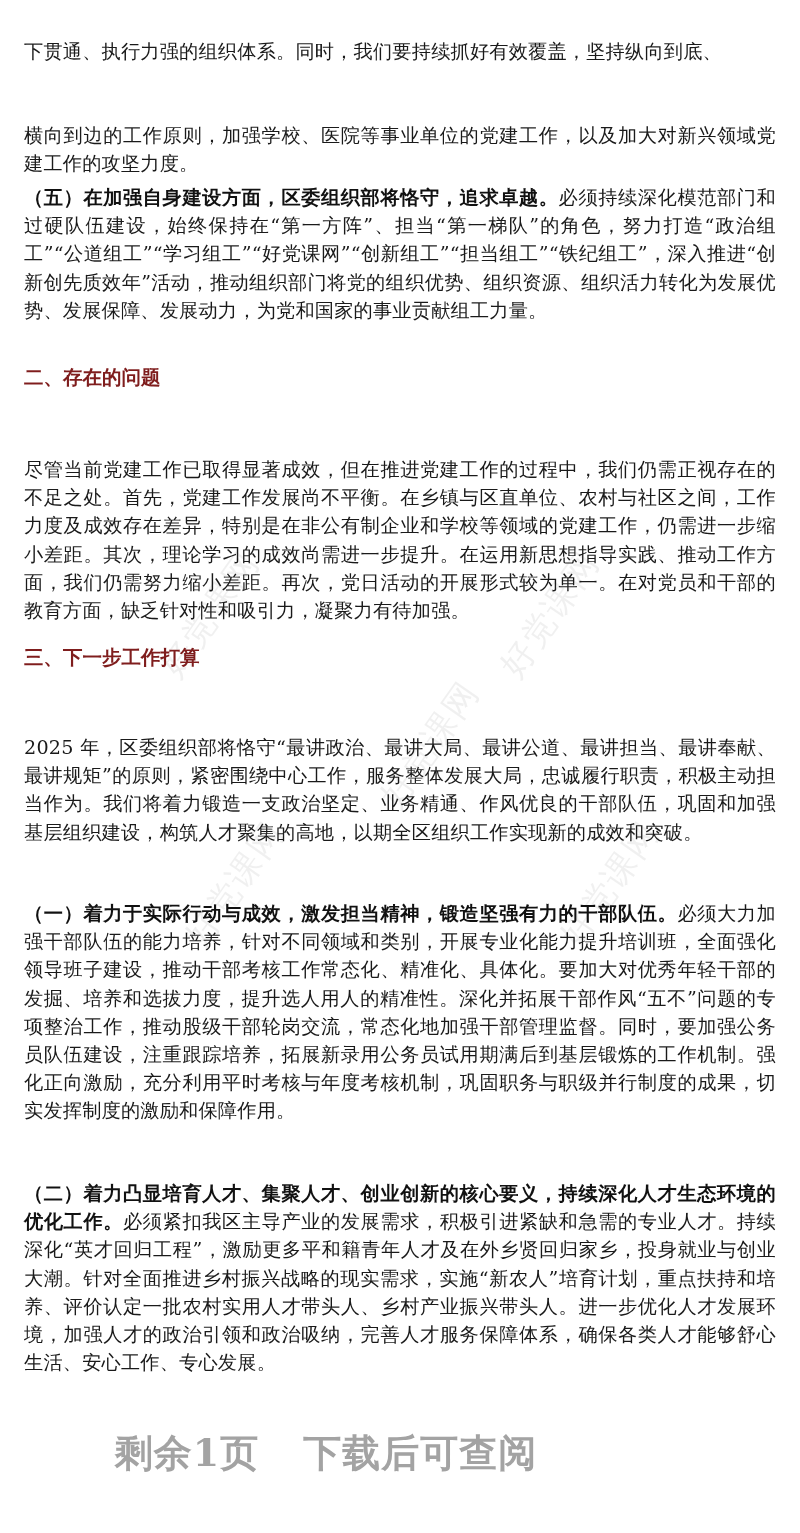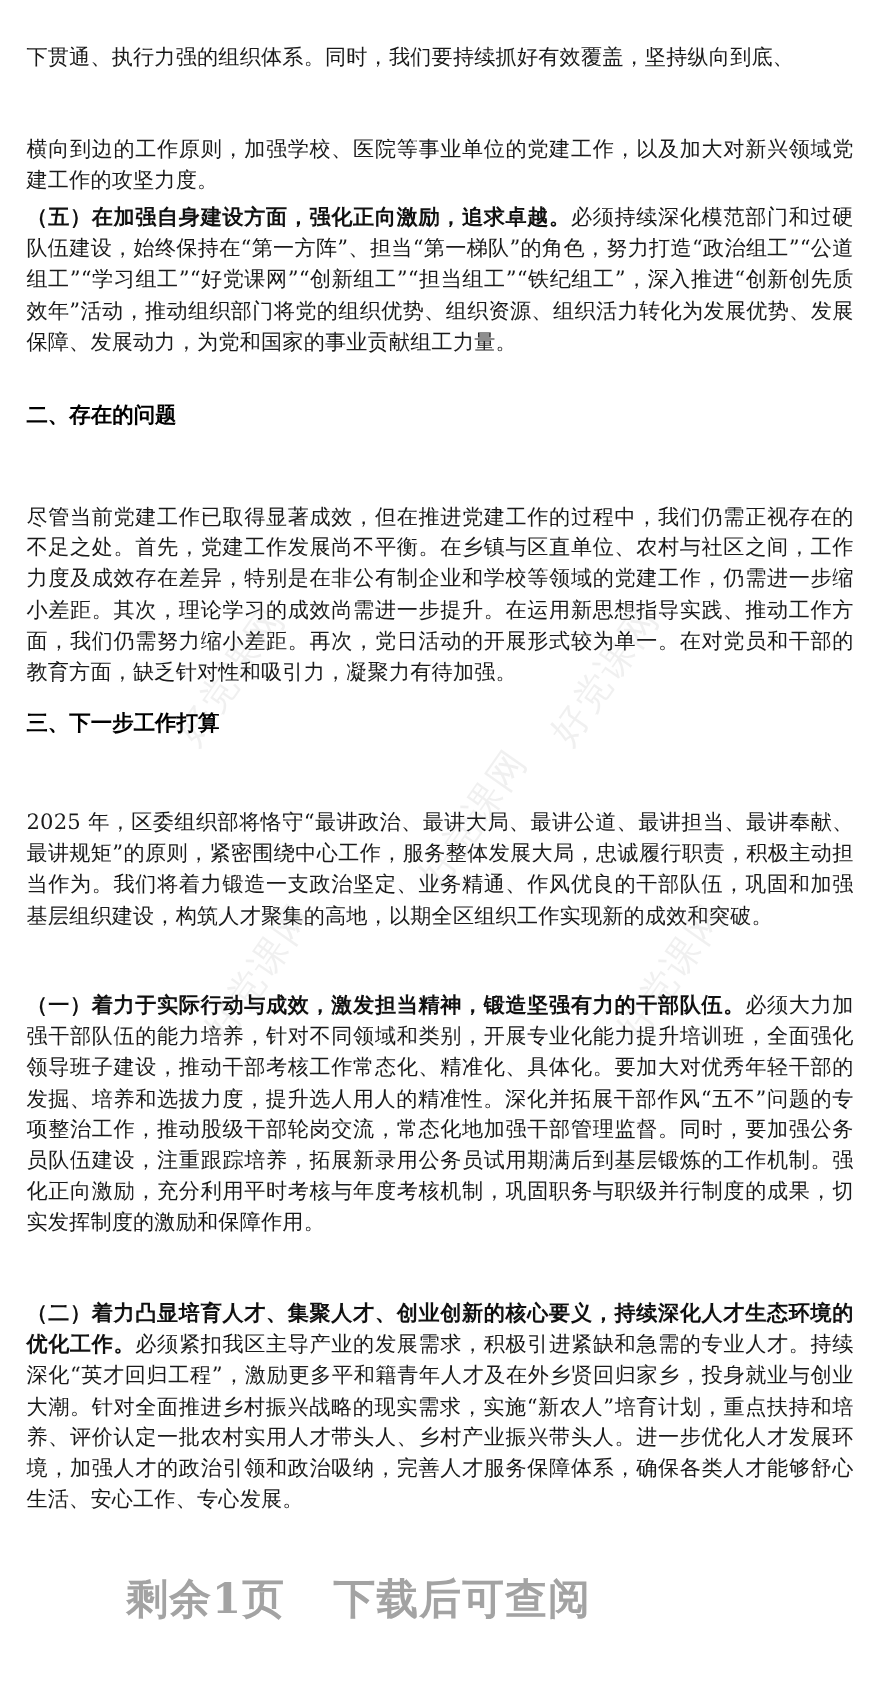--- a/index.html
+++ b/index.html
@@ -36,21 +36,21 @@
   .para .lead {
     font-weight: bold;
     color: #111;
   }
   .heading {
     position: absolute;
     left: 0;
     font-size: 19.5px;
     line-height: 28px;
     font-weight: bold;
-    color: #000000;
+    color: #7f1d1d;
     font-family: "DejaVu Sans", "Liberation Sans", sans-serif;
   }
   .watermark {
     position: absolute;
     color: rgba(0,0,0,0.06);
     font-size: 34px;
     font-family: "DejaVu Sans", "Liberation Sans", sans-serif;
     transform: rotate(-55deg);
     transform-origin: left top;
     white-space: nowrap;
@@ -87,21 +87,21 @@
 
   <div class="para" style="top:2px;">
     <span>下贯通、执行力强的组织体系。同时，我们要持续抓好有效覆盖，坚持纵向到底、</span>
   </div>
 
   <div class="para" style="top:86px;">
     <span>横向到边的工作原则，加强学校、医院等事业单位的党建工作，以及加大对新兴领域党建工作的攻坚力度。</span>
   </div>
 
   <div class="para" style="top:148px;">
-    <span class="lead">（五）在加强自身建设方面，强化正向激励，追求卓越。</span><span>必须持续深化模范部门和过硬队伍建设，始终保持在“第一方阵”、担当“第一梯队”的角色，努力打造“政治组工”“公道组工”“学习组工”“好党课网”“创新组工”“担当组工”“铁纪组工”，深入推进“创新创先质效年”活动，推动组织部门将党的组织优势、组织资源、组织活力转化为发展优势、发展保障、发展动力，为党和国家的事业贡献组工力量。</span>
+    <span class="lead">（五）在加强自身建设方面，区委组织部将恪守，追求卓越。</span><span>必须持续深化模范部门和过硬队伍建设，始终保持在“第一方阵”、担当“第一梯队”的角色，努力打造“政治组工”“公道组工”“学习组工”“好党课网”“创新组工”“担当组工”“铁纪组工”，深入推进“创新创先质效年”活动，推动组织部门将党的组织优势、组织资源、组织活力转化为发展优势、发展保障、发展动力，为党和国家的事业贡献组工力量。</span>
   </div>
 
   <div class="heading" style="top:364px;">二、存在的问题</div>
 
   <div class="para" style="top:420px;">
     <span>尽管当前党建工作已取得显著成效，但在推进党建工作的过程中，我们仍需正视存在的不足之处。首先，党建工作发展尚不平衡。在乡镇与区直单位、农村与社区之间，工作力度及成效存在差异，特别是在非公有制企业和学校等领域的党建工作，仍需进一步缩小差距。其次，理论学习的成效尚需进一步提升。在运用新思想指导实践、推动工作方面，我们仍需努力缩小差距。再次，党日活动的开展形式较为单一。在对党员和干部的教育方面，缺乏针对性和吸引力，凝聚力有待加强。</span>
   </div>
 
   <div class="heading" style="top:644px;">三、下一步工作打算</div>
 

